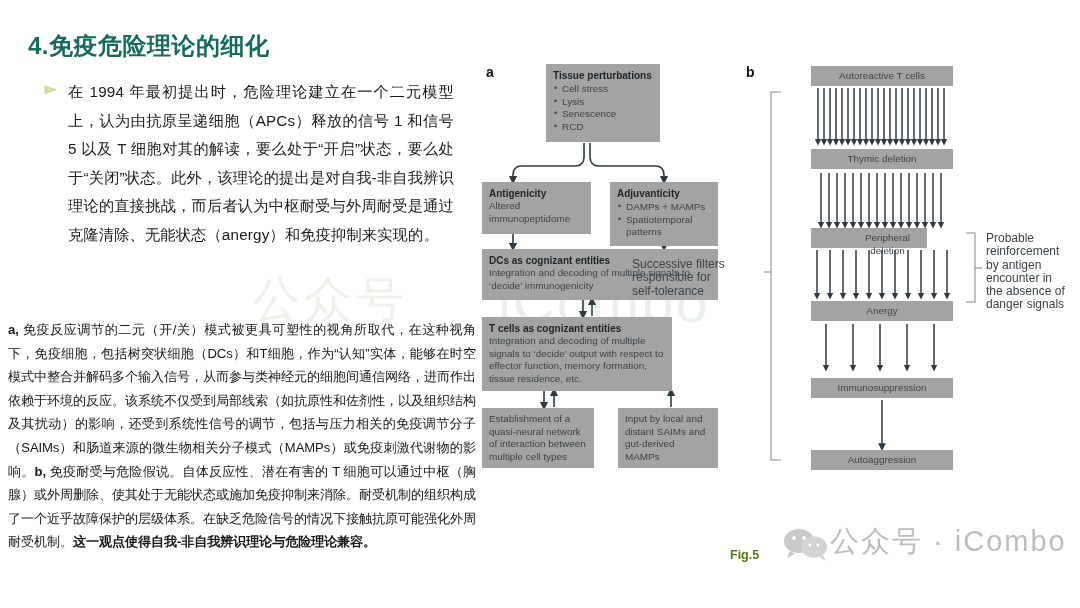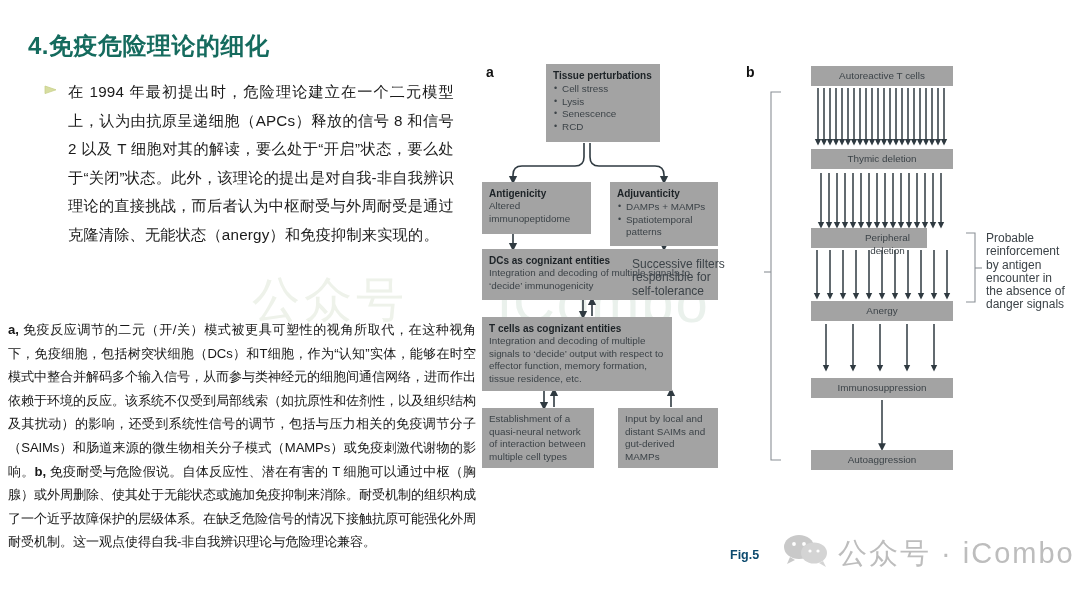--- a/index.html
+++ b/index.html
@@ -49,21 +49,21 @@
     text-align:justify;letter-spacing:0.2px;
     width:392px;
   }
 
   #caption{
     position:absolute;left:8px;top:318px;width:468px;
     font-size:13.1px;line-height:23.6px;color:#171717;
     text-align:justify;letter-spacing:-0.1px;
   }
   #caption b{font-weight:bold;}
-  .cap-final{font-weight:normal;margin-top:33px;}
+  .cap-final{font-weight:bold;margin-top:33px;}
 
   
   #figure{
     position:absolute;left:478px;top:0;width:602px;height:608px;z-index:2;
   }
   .panel-letter{
     position:absolute;font-size:14px;font-weight:bold;color:#111;
     font-family:"Liberation Sans","DejaVu Sans",sans-serif;
   }
   .fbox{
@@ -79,27 +79,27 @@
     content:"\2022";position:absolute;left:-8px;top:-1px;font-size:9px;color:#3c4348;
   }
   .fbox.center{text-align:center;}
 
   .fig-note{
     position:absolute;font-size:12px;line-height:13.3px;color:#3c4348;
   }
 
   #fig-label{
     position:absolute;left:252px;top:548px;
-    font-size:12.5px;font-weight:bold;color:#0c4a6e;
+    font-size:12.5px;font-weight:bold;color:#4d7c0f;
   }
 
   
   #wechat-wm{
-    position:absolute;left:305px;top:534px;
-    display:flex;align-items:flex-start;gap:9px;
+    position:absolute;left:305px;top:522px;
+    display:flex;align-items:flex-end;gap:1px;
     color:#b9b9b9;font-size:30px;letter-spacing:2px;
     z-index:1;user-select:none;
   }
   #wechat-wm .wc-text{font-size:29px;color:#bdbdbd;}
   #wechat-wm svg{display:block;}
 
   svg.lines{position:absolute;left:0;top:0;width:602px;height:608px;overflow:visible;}
 </style>
 </head>
 <body>
@@ -110,21 +110,21 @@
 <div id="left-col">
 
   <div id="page-title">4.免疫危险理论的细化</div>
 
   <div id="bullet-block">
     <span id="bullet-marker">
       <svg width="16" height="12" viewBox="0 0 16 12">
         <path d="M1 2 L12 5.8 L1 9.6 Z" fill="#d7dda0" stroke="#c8d08a" stroke-width="0.8"></path>
       </svg>
     </span>
-    <div id="bullet-text">在 1994 年最初提出时，危险理论建立在一个二元模型上，认为由抗原呈递细胞（APCs）释放的信号 8 和信号 2 以及 T 细胞对其的解读，要么处于“开启”状态，要么处于“关闭”状态。此外，该理论的提出是对自我-非自我辨识理论的直接挑战，而后者认为中枢耐受与外周耐受是通过克隆清除、无能状态（anergy）和免疫抑制来实现的。</div>
+    <div id="bullet-text">在 1994 年最初提出时，危险理论建立在一个二元模型上，认为由抗原呈递细胞（APCs）释放的信号 1 和信号 5 以及 T 细胞对其的解读，要么处于“开启”状态，要么处于“关闭”状态。此外，该理论的提出是对自我-非自我辨识理论的直接挑战，而后者认为中枢耐受与外周耐受是通过克隆清除、无能状态（anergy）和免疫抑制来实现的。</div>
   </div>
 
   <div id="caption">
     <b>a,</b><span> 免疫反应调节的二元（开/关）模式被更具可塑性的视角所取代，在这种视角下，免疫细胞，包括树突状细胞（DCs）和T细胞，作为“认知”实体，能够在时空模式中整合并解码多个输入信号，从而参与类神经元的细胞间通信网络，进而作出依赖于环境的反应。该系统不仅受到局部线索（如抗原性和佐剂性，以及组织结构及其扰动）的影响，还受到系统性信号的调节，包括与压力相关的免疫调节分子（SAIMs）和肠道来源的微生物相关分子模式（MAMPs）或免疫刺激代谢物的影响。</span><b>b,</b><span> 免疫耐受与危险假说。自体反应性、潜在有害的 T 细胞可以通过中枢（胸腺）或外周删除、使其处于无能状态或施加免疫抑制来消除。耐受机制的组织构成了一个近乎故障保护的层级体系。在缺乏危险信号的情况下接触抗原可能强化外周耐受机制。</span><span class="cap-final">这一观点使得自我-非自我辨识理论与危险理论兼容。</span>
   </div>
 
 </div>
 
 <div id="figure">
 

